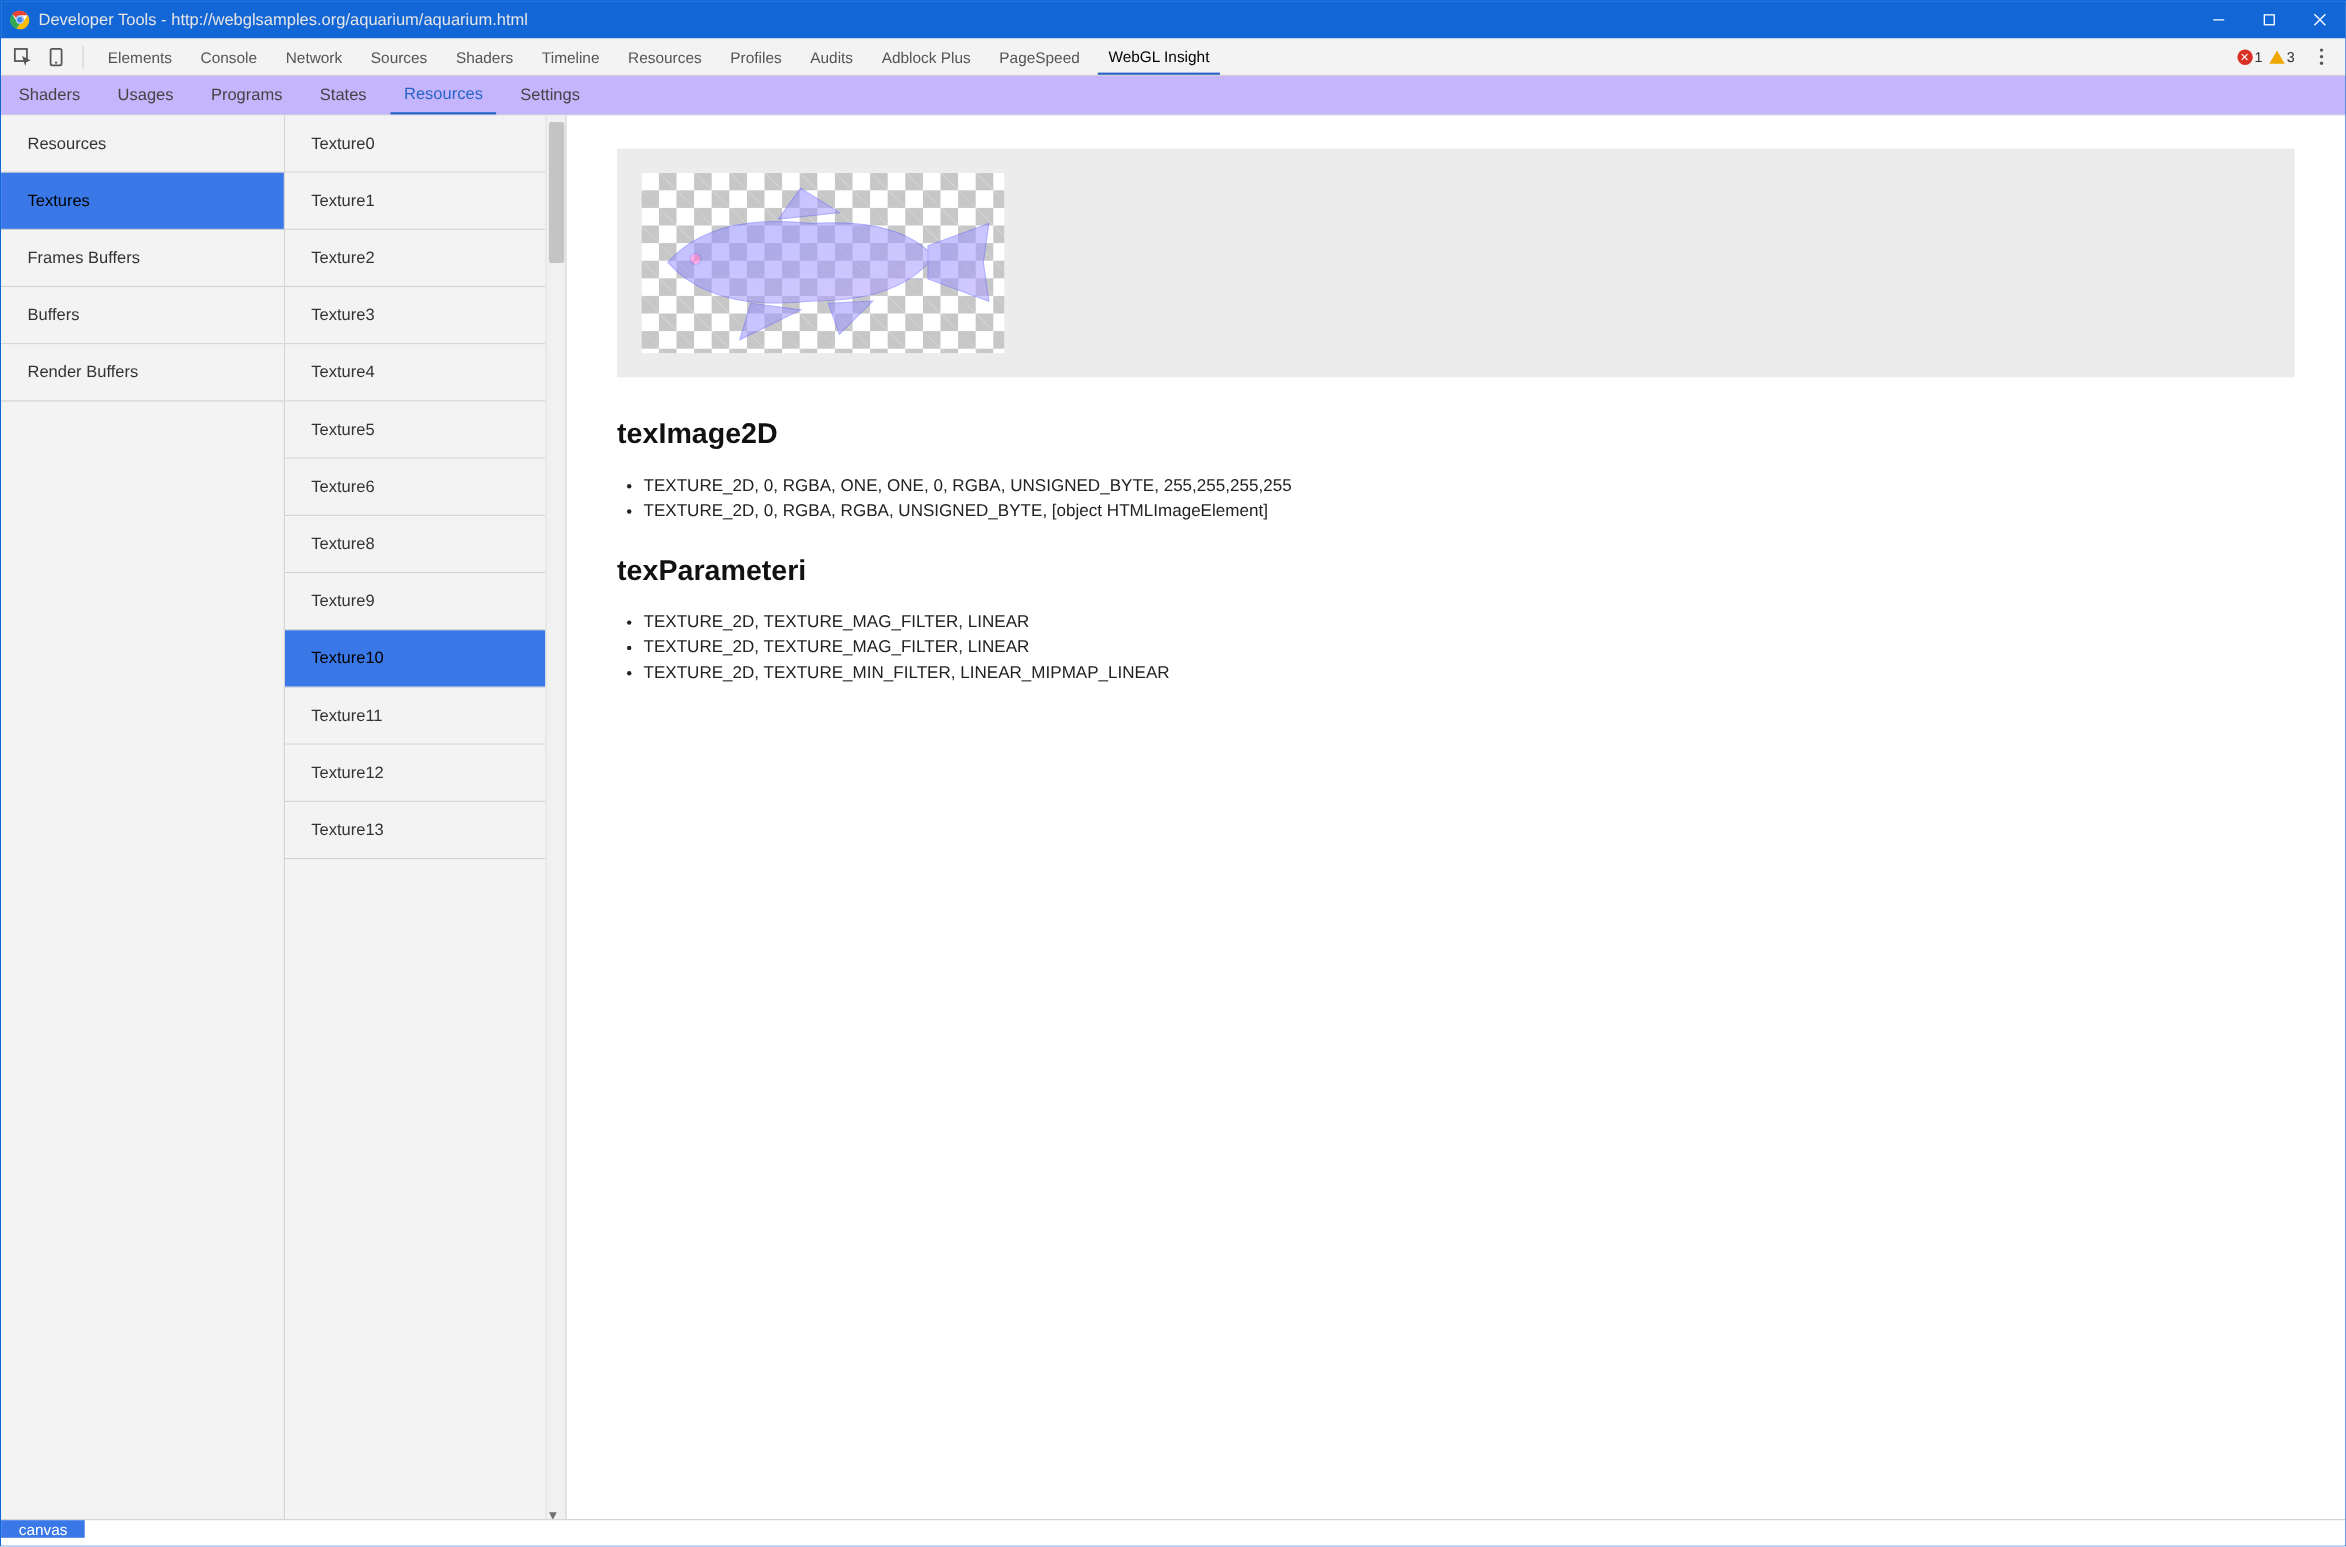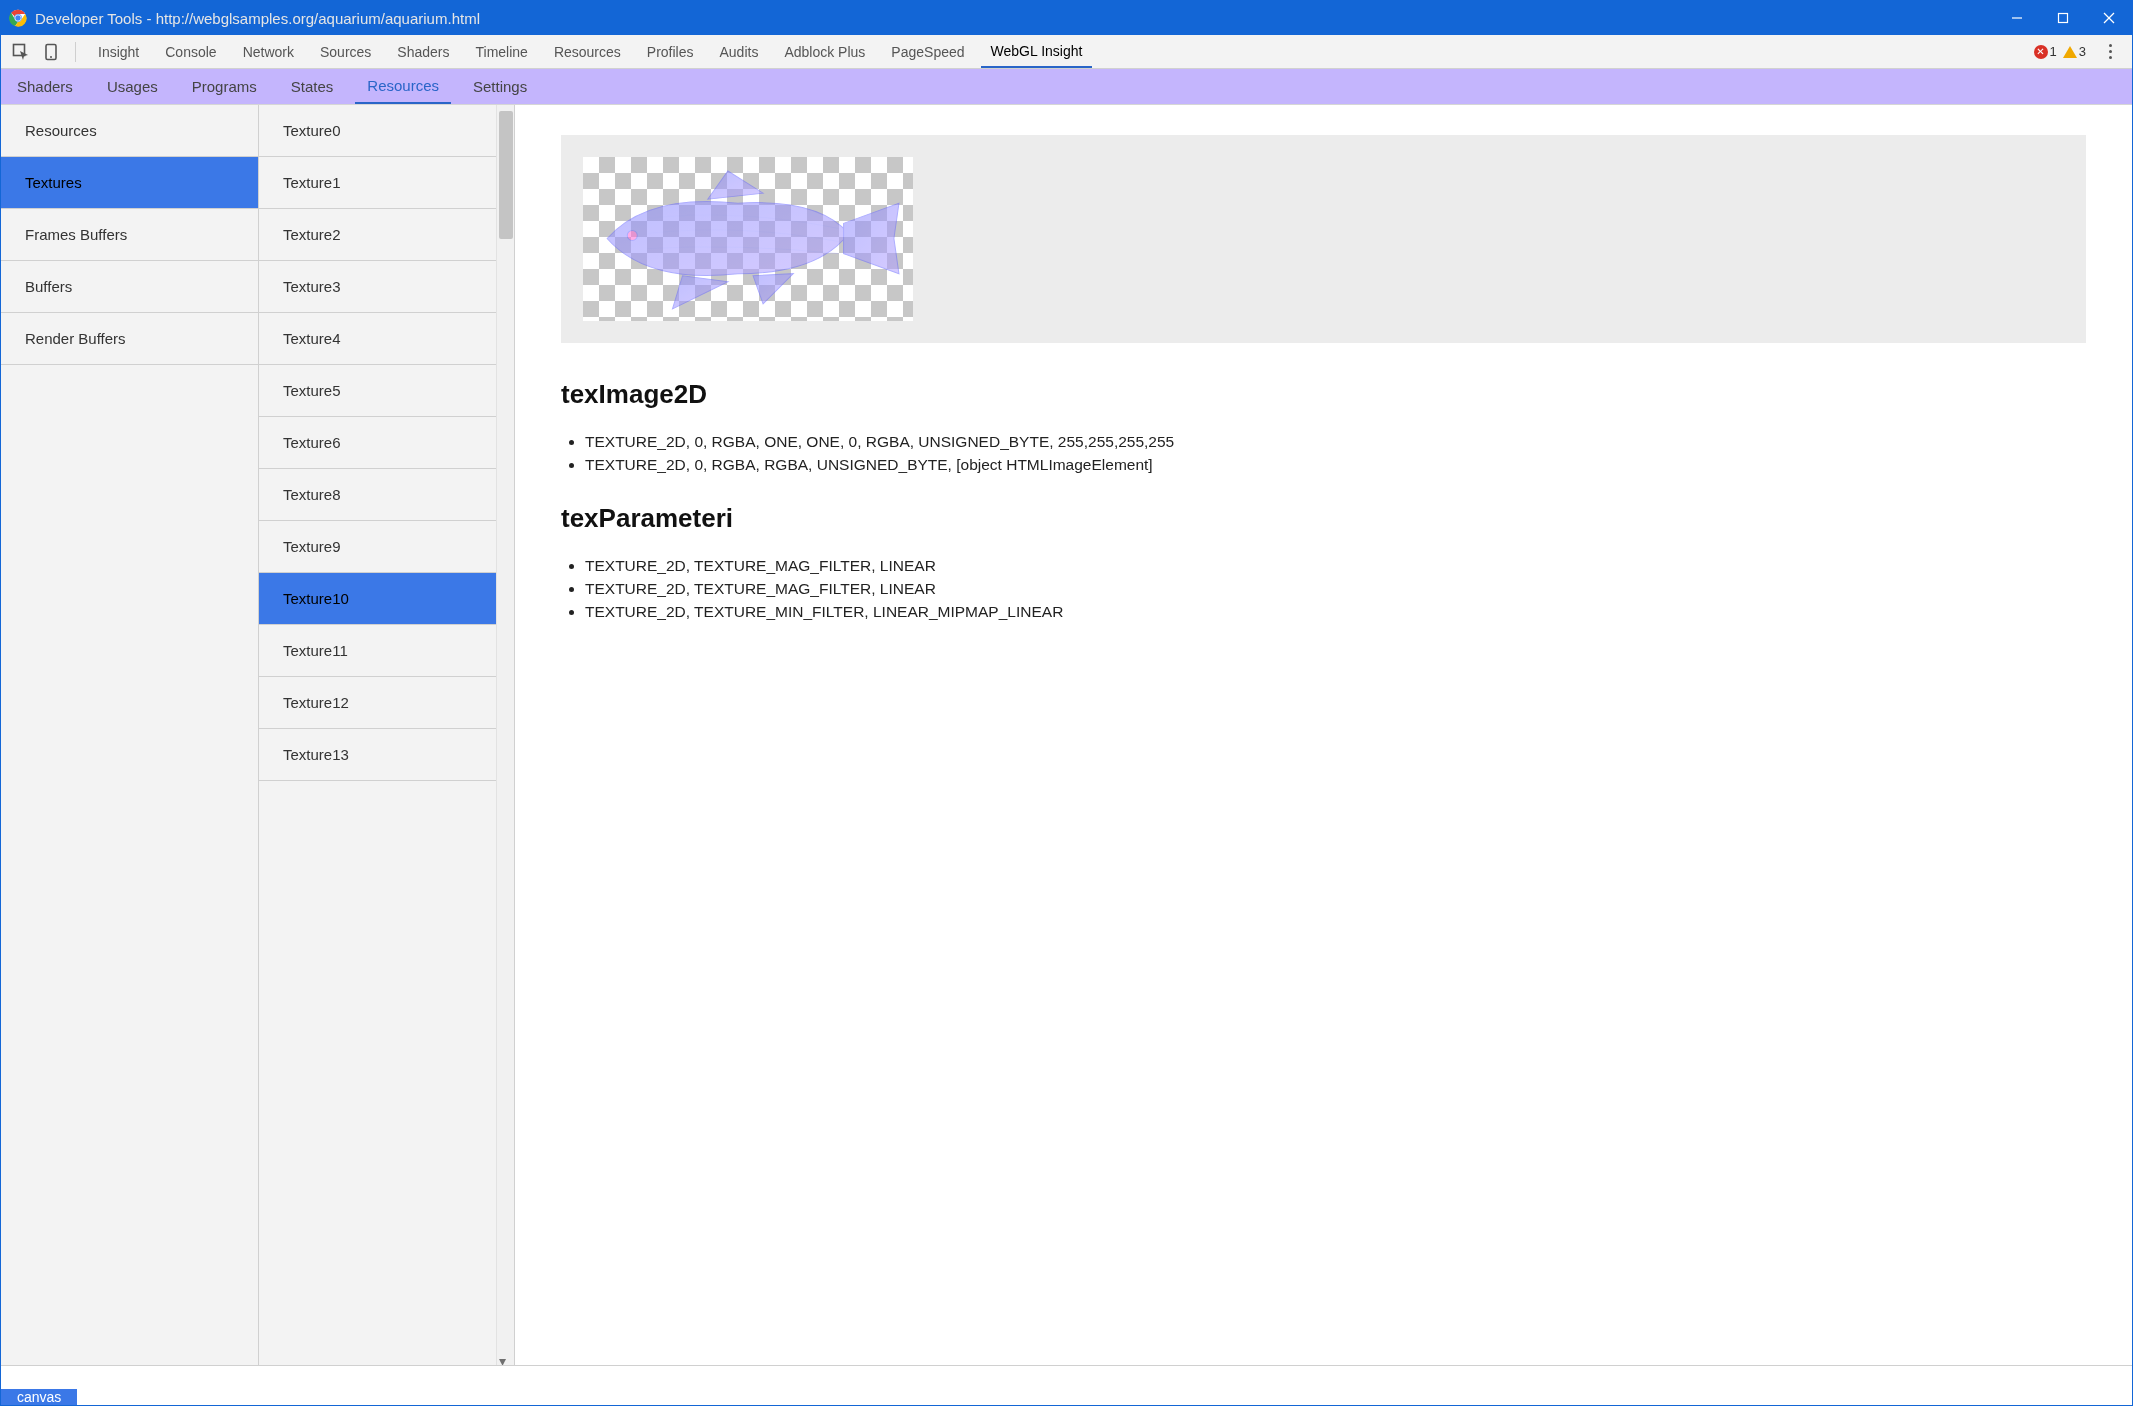--- a/index.html
+++ b/index.html
@@ -58,21 +58,21 @@
     position: relative;
   }
   .fish {
     position: absolute; inset: 6px 4px 6px 4px;
     opacity: 0.55;
   }
   .detail h2 { font-size: 26px; font-weight: 600; margin: 24px 0 20px 0; color: #111; }
   .detail ul { margin-left: 24px; margin-bottom: 26px; }
   .detail li { font-size: 15.5px; line-height: 1.5; color: #222; }
   
-  .footer { height: 40px; background: #fff; border-top: 1px solid #d0d0d0; display: flex; align-items: flex-end; }
+  .footer { height: 24px; background: #fff; border-top: 1px solid #d0d0d0; display: flex; align-items: flex-start; }
   .footer .crumb { background: #3b78e7; color: #fff; padding: 0 16px; display: flex; align-items: center; font-size: 14px; }
 </style>
 </head>
 <body>
 
 <div class="window">
 
   <div class="title-bar">
     <span class="chrome-icon">
       <svg viewBox="0 0 24 24" width="18" height="18">
@@ -117,21 +117,21 @@
       </svg>
     </div>
     <div class="tool-icon">
       <svg width="16" height="18" viewBox="0 0 16 18" fill="none" stroke="#555" stroke-width="1.6">
         <rect x="3" y="1.5" width="10" height="15" rx="1.5"></rect>
           <line x1="7" y1="14" x2="9" y2="14"></line>
       </svg>
     </div>
     <div class="sep"></div>
     <div id="dt-tabs-host" style="display: contents;"></div>
-    <div class="dt-tab">Insight</div>
+    <div class="dt-tab">Elements</div>
       <div class="dt-tab">Console</div>
       <div class="dt-tab">Network</div>
       <div class="dt-tab">Sources</div>
       <div class="dt-tab">Shaders</div>
       <div class="dt-tab">Timeline</div>
       <div class="dt-tab">Resources</div>
       <div class="dt-tab">Profiles</div>
       <div class="dt-tab">Audits</div>
       <div class="dt-tab">Adblock Plus</div>
       <div class="dt-tab">PageSpeed</div>

